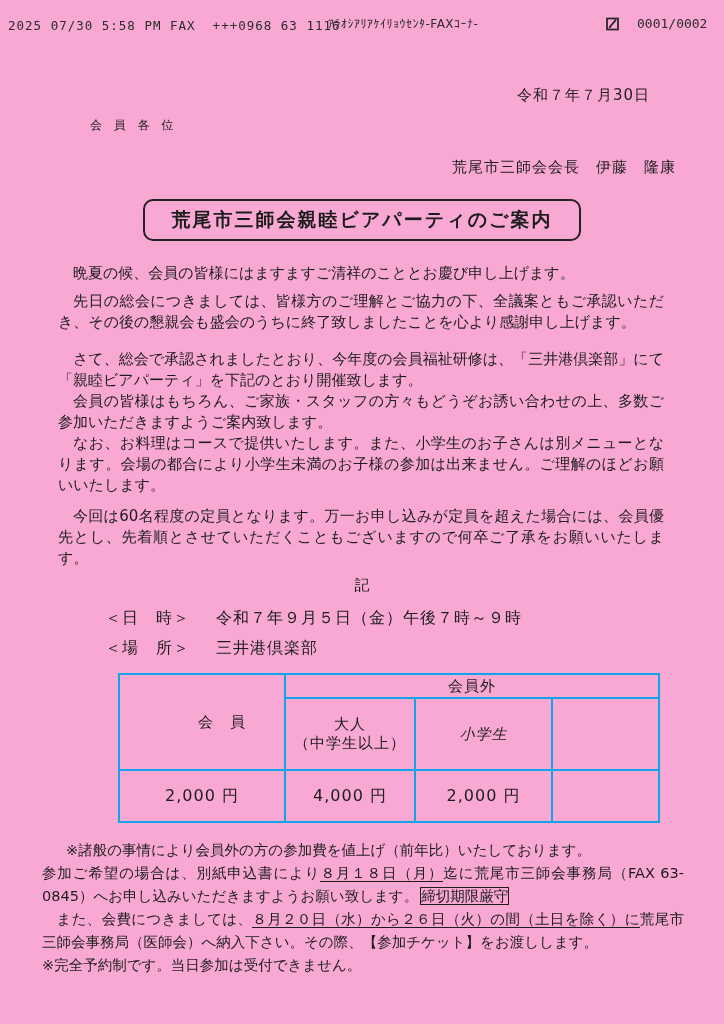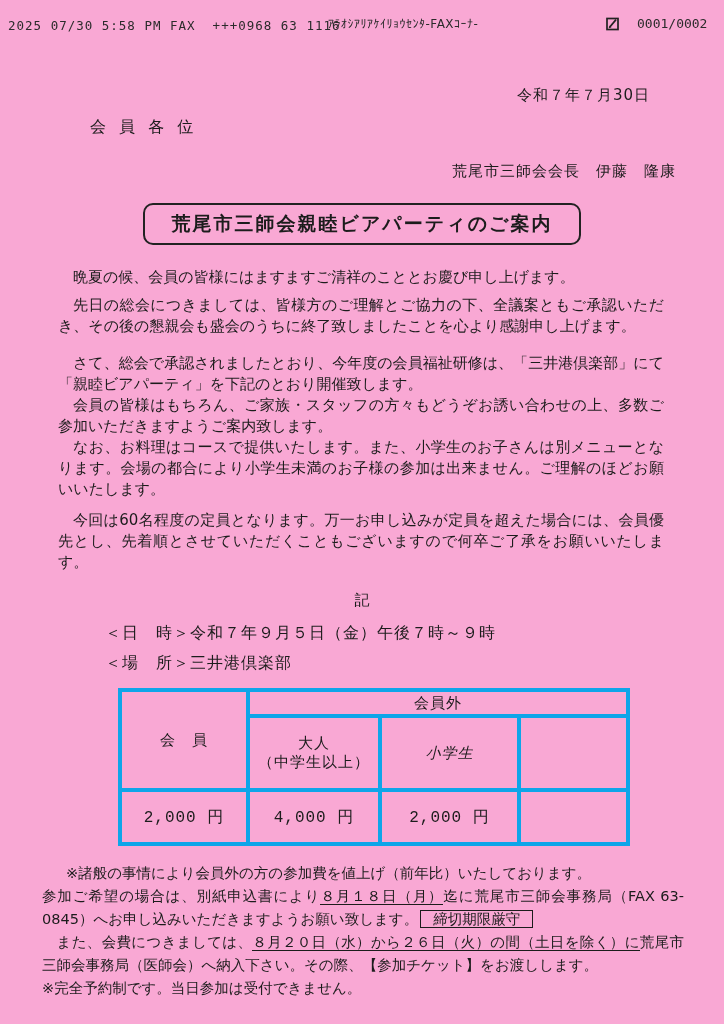--- a/index.html
+++ b/index.html
@@ -26,58 +26,58 @@
   .fh-right{
     position:absolute;left:606px;top:2px;
     display:flex;align-items:center;gap:18px;
     font-family:"DejaVu Sans Mono","Liberation Mono",monospace;
     font-size:13px;color:#2b2b2b;
   }
   .page-icon{display:inline-block;line-height:0;}
   
   .doc{position:absolute;top:70px;left:0;width:724px;}
   .date-line{margin:16px 0 0 517px;font-size:15px;letter-spacing:1px;}
-  .addressee{margin:12px 0 0 90px;font-size:16px;letter-spacing:4px;}
+  .addressee{margin:12px 0 0 90px;font-size:12px;letter-spacing:4px;}
   .sender{margin:24px 0 0 452px;font-size:15px;letter-spacing:1px;}
   .title-box{
     margin:22px auto 0;width:fit-content;
     border:2.5px solid #222;border-radius:10px;
     padding:6px 26px;
     font-size:19px;font-weight:bold;letter-spacing:2px;
   }
-  .body-text{margin:22px 60px 18px 58px;font-size:15px;line-height:21px;}
+  .body-text{margin:22px 60px 7px 58px;font-size:15px;line-height:21px;}
   .body-text p{margin:0;text-indent:1em;text-align:justify;}
   .body-text p.gap-sm{margin-top:7px;}
   .body-text p.gap-md{margin-top:16px;}
   .body-text p.gap-p7{margin-top:10px;}
   .record-marker{margin-top:2px;text-align:center;font-size:15px;}
   .details{margin:8px 0 0 105px;font-size:16px;}
-  .detail-row{display:flex;line-height:30px;letter-spacing:1px;}
+  .detail-row{display:flex;gap:26px;line-height:30px;letter-spacing:1px;}
   .detail-label{white-space:pre;}
   
   .fee-table{
     margin:10px 0 0 118px;border-collapse:collapse;
     table-layout:fixed;font-size:15px;
   }
   .fee-table td{
-    border:4px solid #0ea5e9;text-align:center;vertical-align:middle;
+    border:2px solid #0ea5e9;text-align:center;vertical-align:middle;
     padding:0;letter-spacing:1px;
   }
-  .fee-table .c1{width:124px;} .fee-table .c2{width:128px;}
+  .fee-table .c1{width:124px;padding-left:40px;} .fee-table .c2{width:128px;}
   .fee-table .c3{width:135px;font-style:italic;} .fee-table .c4{width:105px;}
   .row-nonmember td{height:22px;}
   .row-labels td{height:70px;}
-  .row-prices td{height:50px;font-size:16px;font-family:Liberation Mono, monospace;}
+  .row-prices td{height:50px;font-size:16px;}
   
   .notes{margin:16px 40px 0 42px;font-size:14.5px;line-height:23px;}
   .notes p{margin:0;text-align:justify;}
   .note-1{margin-left:24px !important;}
   .note-3{text-indent:1em;}
   .u{border-bottom:1.5px solid #1c1c1c;}
-  .boxed{border:1.5px solid #1c1c1c;padding:0 12px;margin-left:2px;}
+  .boxed{border:1.5px solid #1c1c1c;padding:0 0;margin-left:2px;}
 </style>
 </head>
 <body>
 
 <div class="page">
 
   <div class="fax-header">
     <span class="fh-left">2025 07/30 5:58 PM FAX  +++0968 63 1116</span>
     <span class="fh-center">ｱﾗｵｼｱﾘｱｹｲﾘｮｳｾﾝﾀ-FAXｺｰﾅ-</span>
     <span class="fh-right">

